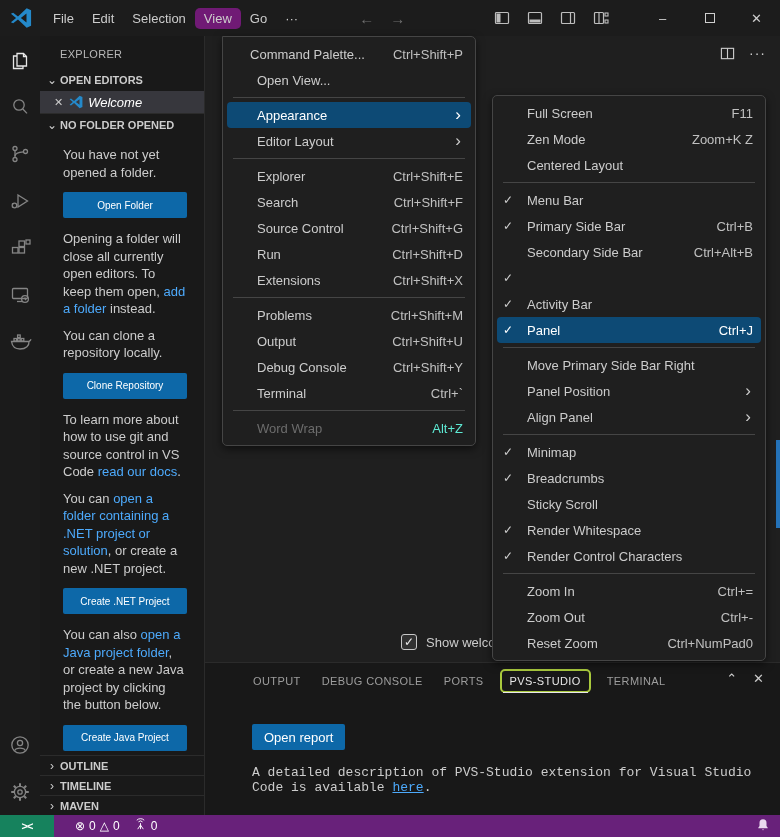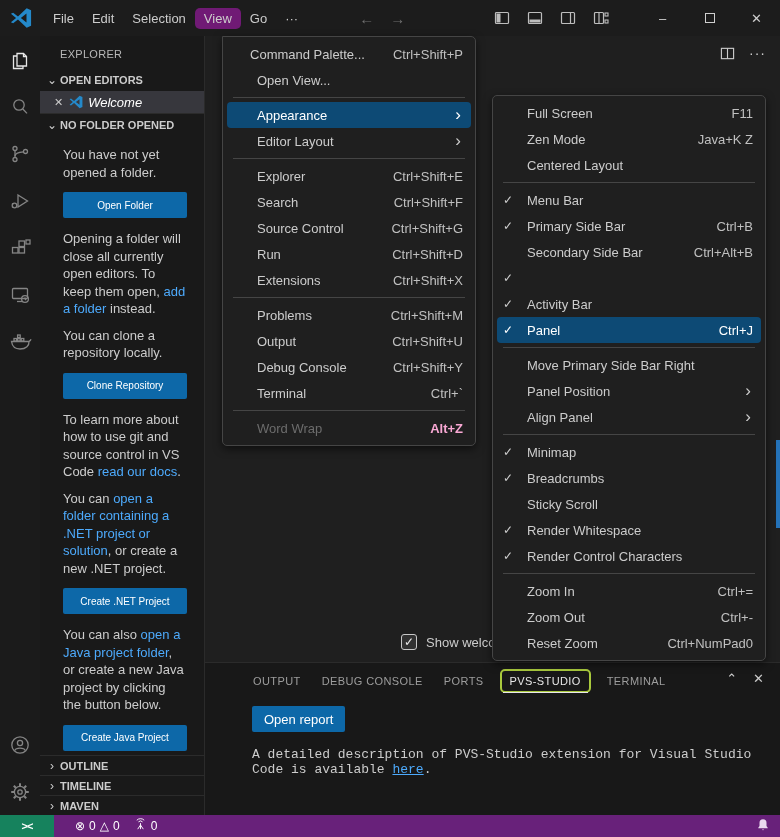--- a/index.html
+++ b/index.html
@@ -61,21 +61,21 @@
   .scroll-decoration { position:absolute; right:0; top:404px; width:4px; height:88px; background:#2472b8; }
 
   
   .panel { height:153px; background:#181818; border-top:1px solid #2b2b2b; padding-left:47px; position:relative; }
   .panel-tabs { height:35px; display:flex; align-items:center; gap:19px; }
   .ptab { position:relative; font-size:11px; letter-spacing:.4px; color:#9d9d9d; padding:3px 1px; cursor:pointer; }
   .ptab.active { color:#e7e7e7; }
   .ptab.active .ptab-underline { position:absolute; left:1px; right:1px; bottom:-2px; height:1px; background:#e7e7e7; }
   .ptab.boxed { border:2px solid #a9c93d; border-radius:5px; padding:4px 8px; margin:0 -4px; }
   .panel-icons { position:absolute; right:16px; top:8px; display:flex; gap:16px; color:#cccccc; font-size:13px; }
-  .panel-buttons { display:flex; gap:13px; margin-top:8px; }
+  .panel-buttons { display:flex; gap:13px; margin-top:26px; }
   .panel-btn { height:26px; padding:0 12px; background:#0d68a8; color:#fff; border:none; border-radius:2px;
                font-size:13px; font-family:"Liberation Sans",sans-serif; cursor:pointer; }
   .panel-desc { margin-top:15px; font-size:13px; color:#cccccc;font-family:Liberation Mono, monospace; }
   .panel-desc .link { text-decoration:underline; }
 
   
   .statusbar { position:absolute; left:0; right:0; bottom:0; height:22px; background:#68217a; color:#ffffff;
                display:flex; align-items:center; font-size:12px; }
   .sb-remote { width:54px; height:22px; background:#16825d; display:flex; align-items:center; justify-content:center;
                font-weight:bold; font-size:11px; letter-spacing:-1px; }
@@ -91,21 +91,21 @@
   #appearance-menu { left:492px; top:95px; width:274px; }
   .menu-item { display:flex; align-items:center; height:26px; margin:0 4px; padding:0 8px 0 6px; border-radius:4px;
                color:#cccccc; font-size:13px; cursor:default; }
   .menu-item .check { width:24px; font-size:12px; color:#cccccc; }
   .menu-item .mlabel { flex:1; white-space:nowrap; }
   .menu-item .mright { margin-left:28px; color:#c0c0c0; white-space:nowrap; }
   .menu-item .mright.chev { font-size:17px; line-height:10px; margin-right:2px; color:#cccccc; }
   .menu-item.hl { background:#0d4a75; color:#ffffff; }
   .menu-item.hl .check, .menu-item.hl .mright { color:#ffffff; }
   .menu-item.dis { color:#6c6c6c; }
-  .menu-item.dis .mright { color:#f9a8d4;font-weight:bold; }
+  .menu-item.dis .mright { color:#5eead4; }
   .menu-sep { height:1px; background:#454545; margin:4px 10px; }
 </style>
 </head>
 <body>
 
 <div class="window">
 
   <div class="titlebar">
     <span class="tb-logo">
       <svg width="22" height="22" viewBox="0 0 24 24">
@@ -439,21 +439,21 @@
     </div>
   <div class="menu" id="appearance-menu">
       <div class="menu-item">
         <span class="check"></span>
         <span class="mlabel">Full Screen</span>
         <span class="mright">F11</span>
       </div>
       <div class="menu-item">
         <span class="check"></span>
         <span class="mlabel">Zen Mode</span>
-        <span class="mright">Java+K Z</span>
+        <span class="mright">Zoom+K Z</span>
       </div>
       <div class="menu-item">
         <span class="check"></span>
         <span class="mlabel">Centered Layout</span>
         <span class="mright"></span>
       </div>
       <div class="menu-sep"></div>
       <div class="menu-item">
         <span class="check">✓</span>
         <span class="mlabel">Menu Bar</span>

